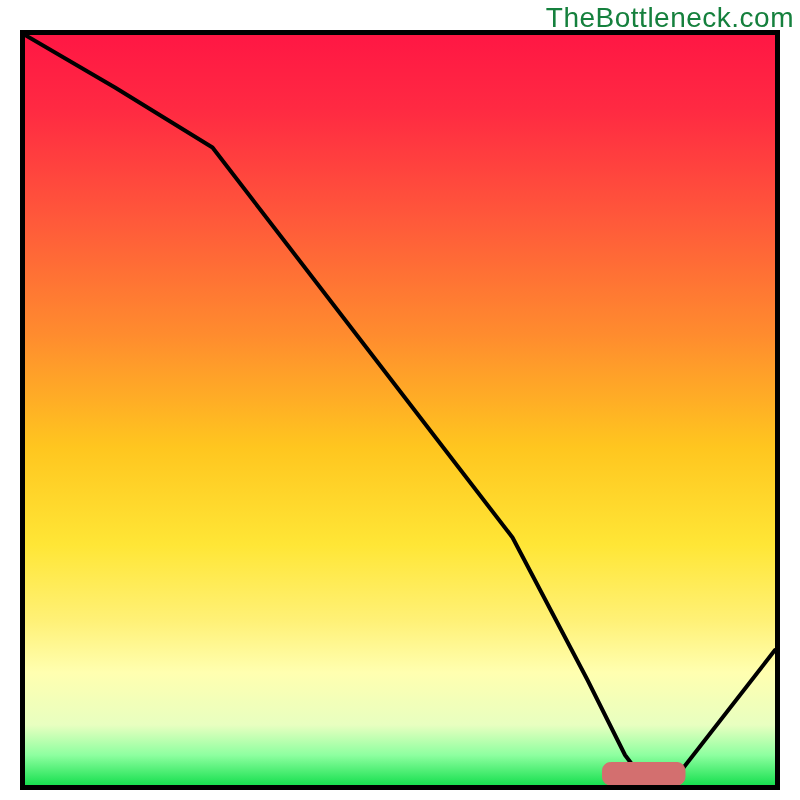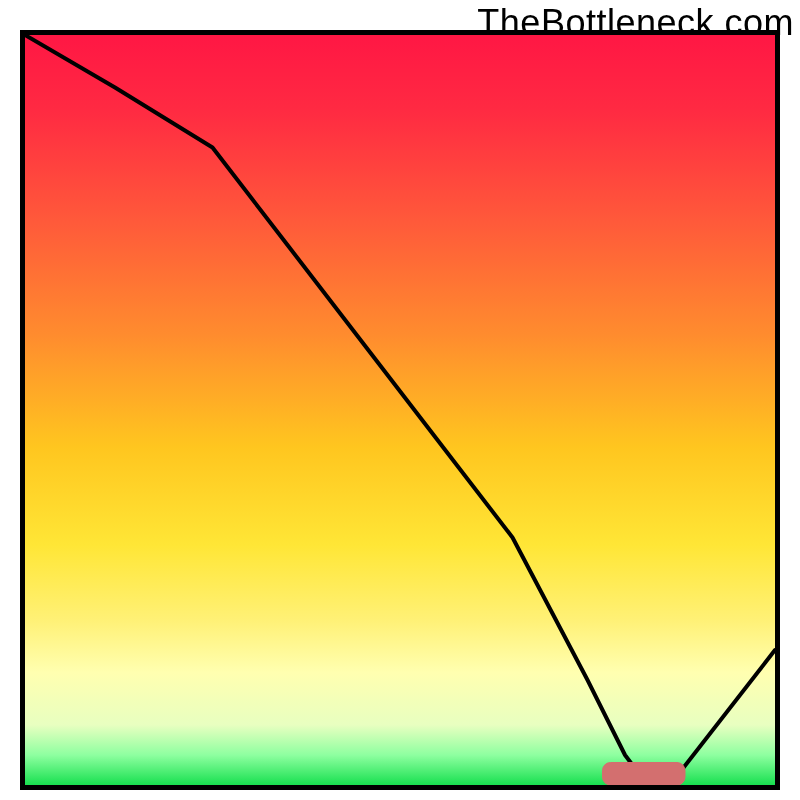--- a/index.html
+++ b/index.html
@@ -14,23 +14,23 @@
   .frame {
     position: relative;
     width: 800px;
     height: 800px;
     box-sizing: border-box;
   }
   .watermark {
     position: absolute;
     top: 2px;
     right: 6px;
-    font-size: 36px;
+    font-size: 28px;
     font-weight: 400;
-    color: #000000;
+    color: #15803d;
     letter-spacing: 0.5px;
     user-select: none;
   }
   .plot-area {
     position: absolute;
     left: 20px;
     top: 30px;
     width: 760px;
     height: 760px;
     border: 5px solid #000;

